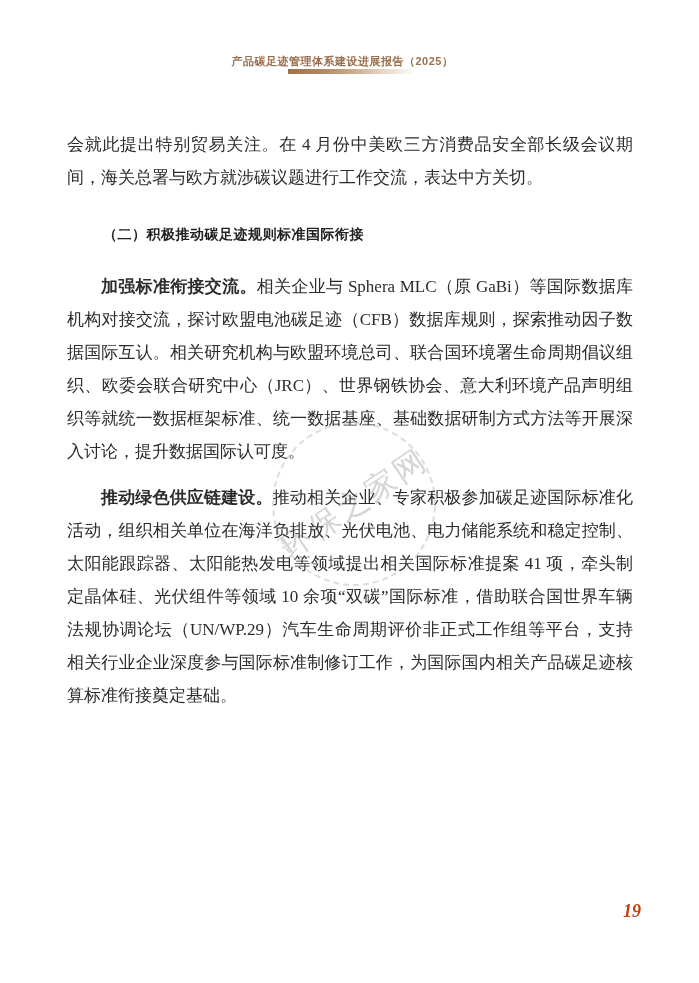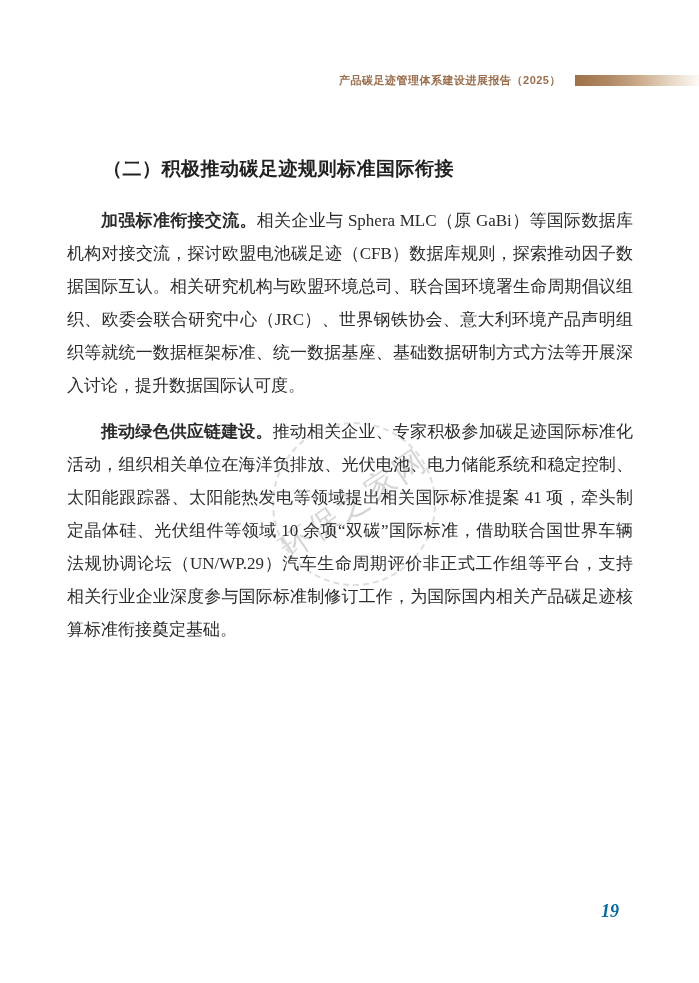--- a/index.html
+++ b/index.html
@@ -7,22 +7,22 @@
     position:relative;
     width:699px;height:983px;
     background:#ffffff;
     overflow:hidden;
     font-family:"Liberation Serif","DejaVu Serif",serif;
     color:#2b2b2b;
   }
 
   
   .header{
-    position:absolute;top:70px;left:0;right:0;height:20px;
-    display:flex;justify-content:flex-end;align-items:center;
+    position:absolute;top:54px;left:0;right:0;height:20px;
+    display:flex;justify-content:space-between;align-items:center;flex-direction:column;
   }
   .header-title{
     font-family:"Liberation Sans","DejaVu Sans",sans-serif;
     font-weight:bold;
     font-size:11px;
     letter-spacing:.5px;
     color:#9b6f4e;
     margin-right:14px;
     white-space:nowrap;
   }
@@ -57,57 +57,60 @@
     z-index:2;
     font-size:17px;
     line-height:33px;
     text-align:justify;
     text-justify:inter-ideograph;
   }
   .para{margin:0 0 13px 0;}
   .para.indent{text-indent:34px;}
   .para .lead{font-weight:bold;}
   .section-heading{
-    font-size:19px;
+    font-size:14px;
     font-weight:bold;
     color:#222222;
     margin:26px 0 20px 0;
     text-indent:36px;
     letter-spacing:.5px;
     line-height:30px;
   }
 
   
   .page-number{
-    position:absolute;top:901px;right:80px;
+    position:absolute;top:901px;right:58px;
     font-family:"Liberation Serif","DejaVu Serif",serif;
     font-size:18px;
     font-weight:bold;
     font-style:italic;
-    color:#0369a1;
+    color:#c2410c;
     z-index:2;
   }
 </style>
 </head>
 <body>
 
 <div class="page">
 
   <div class="header">
     <span class="header-title">产品碳足迹管理体系建设进展报告（2025）</span>
     <span class="header-bar"></span>
   </div>
 
   <div class="watermark">
     <div class="watermark-ring"></div>
     <div class="watermark-text">环保之家网</div>
   </div>
 
   <div class="content">
 
+    <p class="para">
+      <span>会就此提出特别贸易关注。在 4 月份中美欧三方消费品安全部长级会议期间，海关总署与欧方就涉碳议题进行工作交流，表达中方关切。</span>
+    </p>
 
 
     <h2 class="section-heading">（二）积极推动碳足迹规则标准国际衔接</h2>
 
     <p class="para indent">
       <strong class="lead">加强标准衔接交流。</strong><span>相关企业与 Sphera MLC（原 GaBi）等国际数据库机构对接交流，探讨欧盟电池碳足迹（CFB）数据库规则，探索推动因子数据国际互认。相关研究机构与欧盟环境总司、联合国环境署生命周期倡议组织、欧委会联合研究中心（JRC）、世界钢铁协会、意大利环境产品声明组织等就统一数据框架标准、统一数据基座、基础数据研制方式方法等开展深入讨论，提升数据国际认可度。</span>
     </p>
 
     <p class="para indent">
       <strong class="lead">推动绿色供应链建设。</strong><span>推动相关企业、专家积极参加碳足迹国际标准化活动，组织相关单位在海洋负排放、光伏电池、电力储能系统和稳定控制、太阳能跟踪器、太阳能热发电等领域提出相关国际标准提案 41 项，牵头制定晶体硅、光伏组件等领域 10 余项“双碳”国际标准，借助联合国世界车辆法规协调论坛（UN/WP.29）汽车生命周期评价非正式工作组等平台，支持相关行业企业深度参与国际标准制修订工作，为国际国内相关产品碳足迹核算标准衔接奠定基础。</span>

